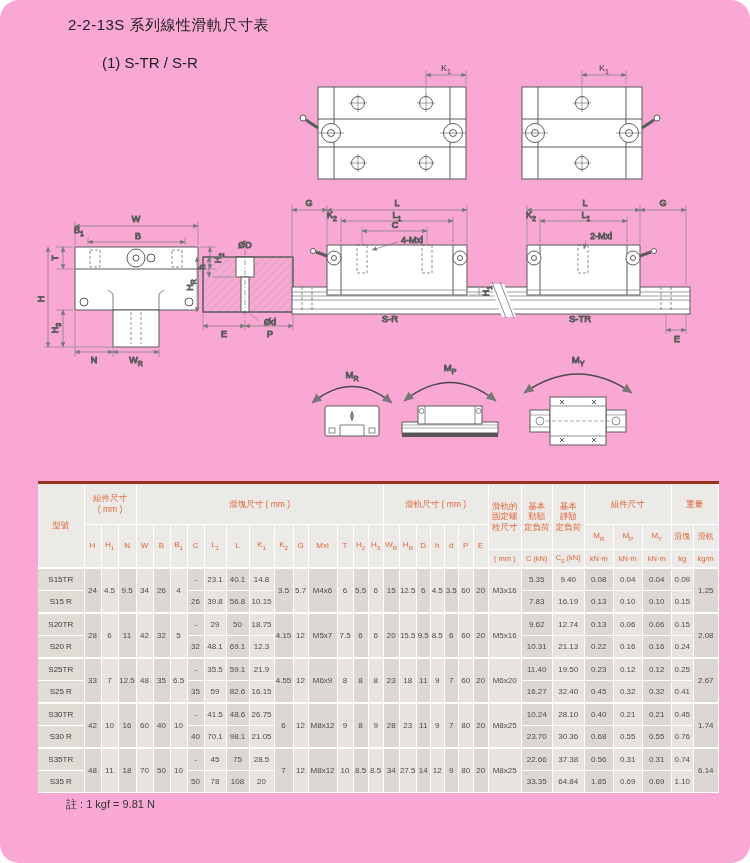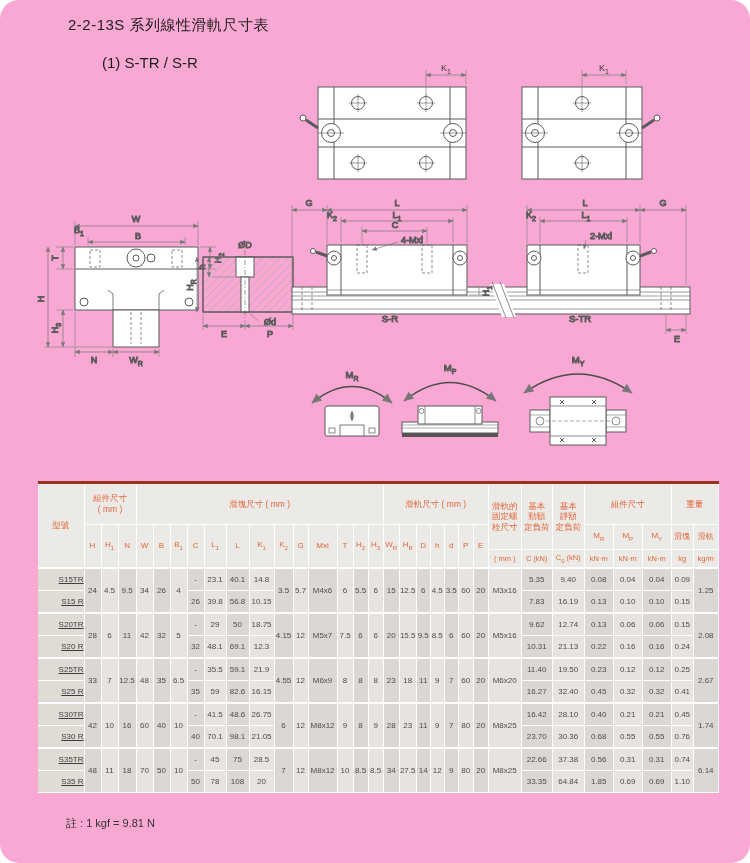--- a/index.html
+++ b/index.html
@@ -13,24 +13,24 @@
   #tablewrap{position:absolute;left:38px;top:481px;width:680px;}
   table{border-collapse:collapse;table-layout:fixed;width:680px;}
   th,td{border-right:1px solid #fff;border-bottom:1px solid #fff;text-align:center;
         padding:0;overflow:hidden;white-space:pre-line;line-height:1.25;}
   thead th{background:#eceae6;color:#e0663c;font-weight:normal;}
   thead tr.h0 th{font-size:8.5px;height:40px;border-top:3px solid #98341e;}
   thead tr.h1 th{font-size:8px;height:24px;}
   thead tr.h2 th{font-size:7.5px;height:17px;}
   tbody td{background:#e7e4df;font-size:8px;color:#4c4c4c;height:21px;}
   tbody td.alt{background:#dbd8d3;}
-  tbody td.model-cell{background:#dfdcd6;color:#3d3d3d;text-align:right;text-decoration:underline;}
+  tbody td.model-cell{background:#dfdcd6;color:#3d3d3d;text-align:center;}
   tbody tr.group-start td{border-top:2px solid #fff;}
   sub{font-size:6px;}
-  #note{position:absolute;left:66px;top:816px;font-size:11px;color:#333;}
+  #note{position:absolute;left:66px;top:797px;font-size:11px;color:#333;}
 </style>
 </head>
 <body>
 
 <div id="page">
 
   <div id="title">2-2-13S 系列線性滑軌尺寸表</div>
   <div id="subtitle">(1) S-TR /  S-R</div>
 
   <svg id="drawings" width="750" height="400" viewBox="0 0 750 400">
@@ -584,21 +584,21 @@
             <td rowspan="2" class="alt">8</td>
             <td rowspan="2">9</td>
             <td rowspan="2" class="alt">28</td>
             <td rowspan="2">23</td>
             <td rowspan="2" class="alt">11</td>
             <td rowspan="2">9</td>
             <td rowspan="2" class="alt">7</td>
             <td rowspan="2">80</td>
             <td rowspan="2" class="alt">20</td>
             <td rowspan="2">M8x25</td>
-            <td class="alt">16.42</td>
+            <td class="alt">10.24</td>
             <td>28.10</td>
             <td class="alt">0.40</td>
             <td>0.21</td>
             <td class="alt">0.21</td>
             <td>0.45</td>
             <td rowspan="2" class="alt">1.74</td>
           </tr>
           <tr>
             <td class="model-cell">S30 R</td>
             <td class="alt">40</td>

